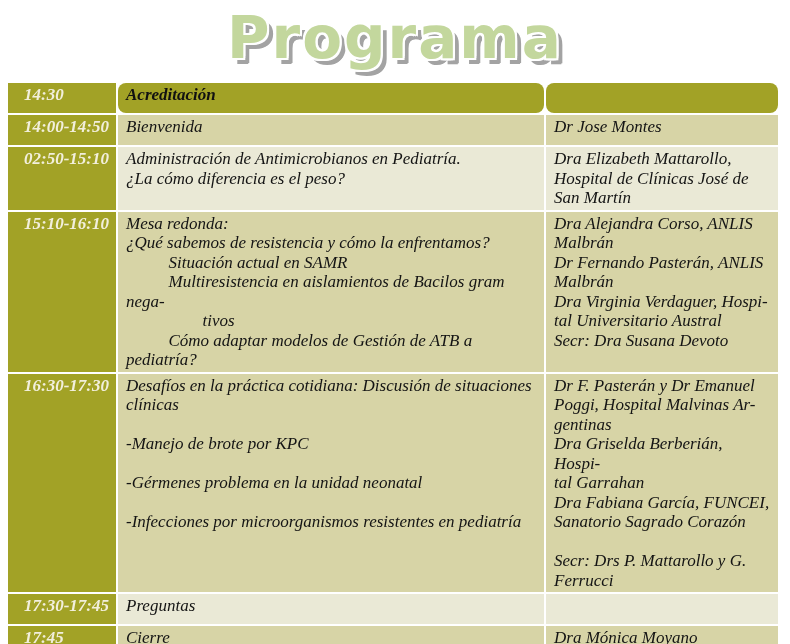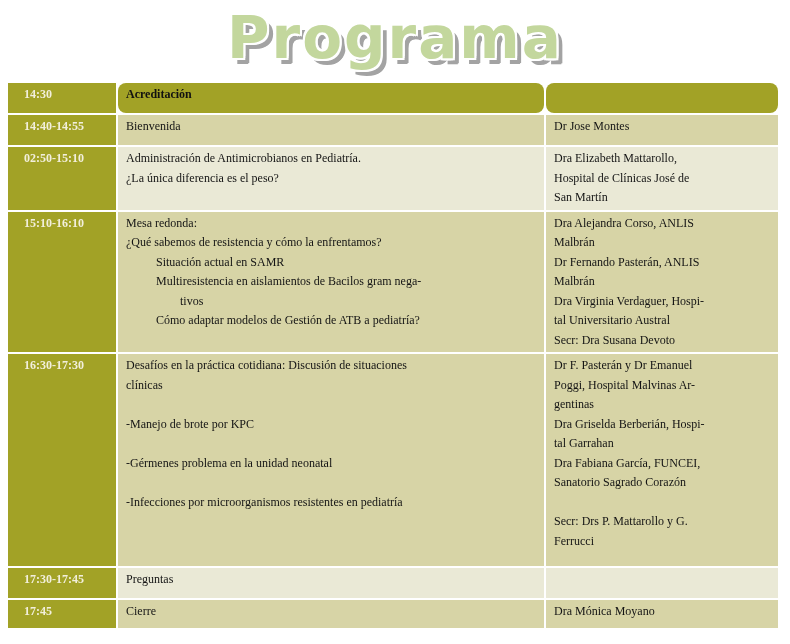--- a/index.html
+++ b/index.html
@@ -35,23 +35,24 @@
   
   table.program{
     position:absolute;left:6px;top:81px;
     border-collapse:separate;
     border-spacing:2px;
     table-layout:fixed;
     width:774px;
   }
   td{
     vertical-align:top;
-    font-size:12px;
+    font-size:17px;
     line-height:19.5px;
     overflow:hidden;
+    font-style:italic;
   }
   td.t{
     background:#a2a226;
     color:#f2efdc;
     font-weight:bold;
     white-space:nowrap;
     padding:2px 4px 2px 16px;
   }
   td.c{
     white-space:pre-wrap;
@@ -76,28 +77,28 @@
     <col style="width:426px">
     <col style="width:232px">
   </colgroup>
   <tbody>
     <tr class="v-header">
       <td class="t" style="height:26px">14:30</td>
       <td class="c">Acreditación</td>
       <td class="c"></td>
     </tr>
     <tr class="v-tan">
-      <td class="t" style="height:26px">14:40-14:55</td>
+      <td class="t" style="height:26px">14:00-14:50</td>
       <td class="c">Bienvenida</td>
       <td class="c">Dr Jose Montes</td>
     </tr>
     <tr class="v-cream">
       <td class="t" style="height:58px">02:50-15:10</td>
       <td class="c">Administración de Antimicrobianos en Pediatría.
-¿La única diferencia es el peso?</td>
+¿La cómo diferencia es el peso?</td>
       <td class="c">Dra Elizabeth Mattarollo,
 Hospital de Clínicas José de
 San Martín</td>
     </tr>
     <tr class="v-tan">
       <td class="t" style="height:132px">15:10-16:10</td>
       <td class="c">Mesa redonda:
 ¿Qué sabemos de resistencia y cómo la enfrentamos?
           Situación actual en SAMR
           Multiresistencia en aislamientos de Bacilos gram nega-

